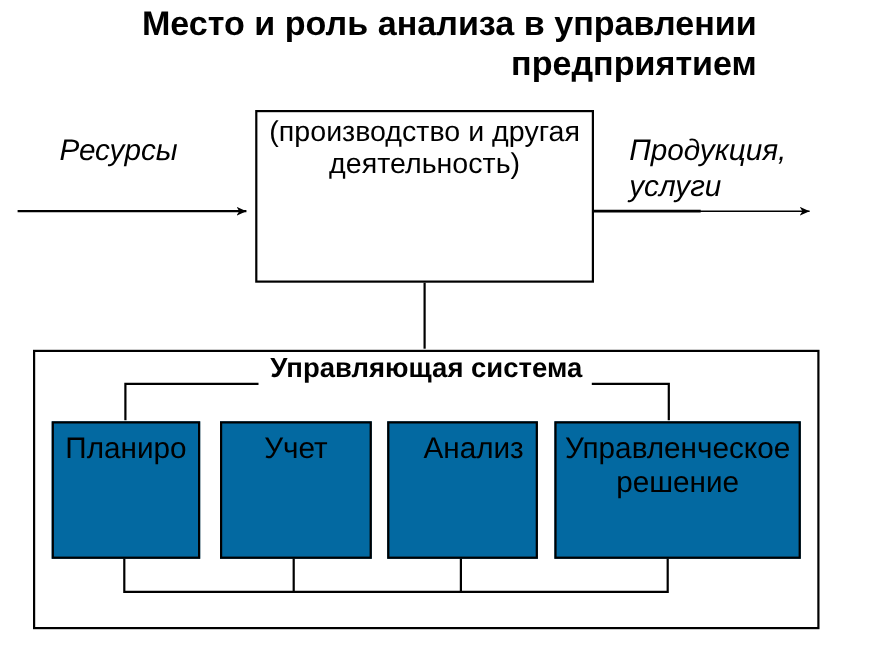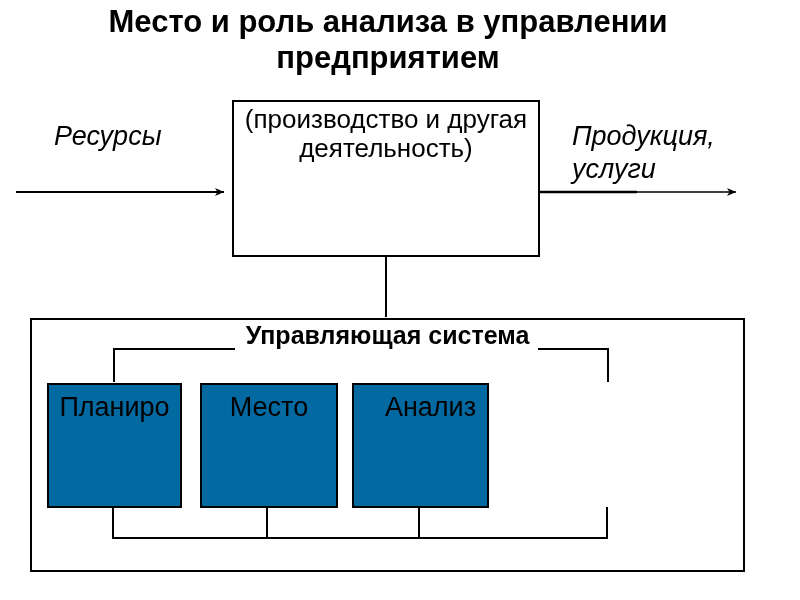--- a/index.html
+++ b/index.html
@@ -9,21 +9,21 @@
     height: 600px;
     background: #ffffff;
     color: #000000;
     font-family: "Liberation Sans", "DejaVu Sans", sans-serif;
     overflow: hidden;
   }
   .abs { position: absolute; box-sizing: border-box; }
 
   .slide-title {
     left: 88px; top: 4px; width: 600px;
-    text-align: center;
+    text-align: right;
     font-size: 31px; font-weight: bold; line-height: 36px;
   }
 
   .managed-box {
     left: 232px; top: 100px; width: 308px; height: 157px;
     border: 2px solid #000;
     text-align: center;
     padding-top: 3px;
     font-size: 26px; line-height: 29px;
   }
@@ -94,19 +94,22 @@
   <div class="abs flow-label resources-label">Ресурсы</div>
   <div class="abs flow-label products-label">Продукция, услуги</div>
 
   <div class="abs control-box"></div>
   <div class="abs control-title">Управляющая система</div>
 
   <div class="abs inner-box box-planning">
     <div>Планиро</div>
   </div>
   <div class="abs inner-box box-accounting">
-    <div>Место</div>
+    <div>Учет</div>
   </div>
   <div class="abs inner-box box-analysis">
     <div>Анализ</div>
+  </div>
+  <div class="abs inner-box box-decision">
+    <div>Управленческое решение</div>
   </div>
 
 </div>
 
 </body></html>

